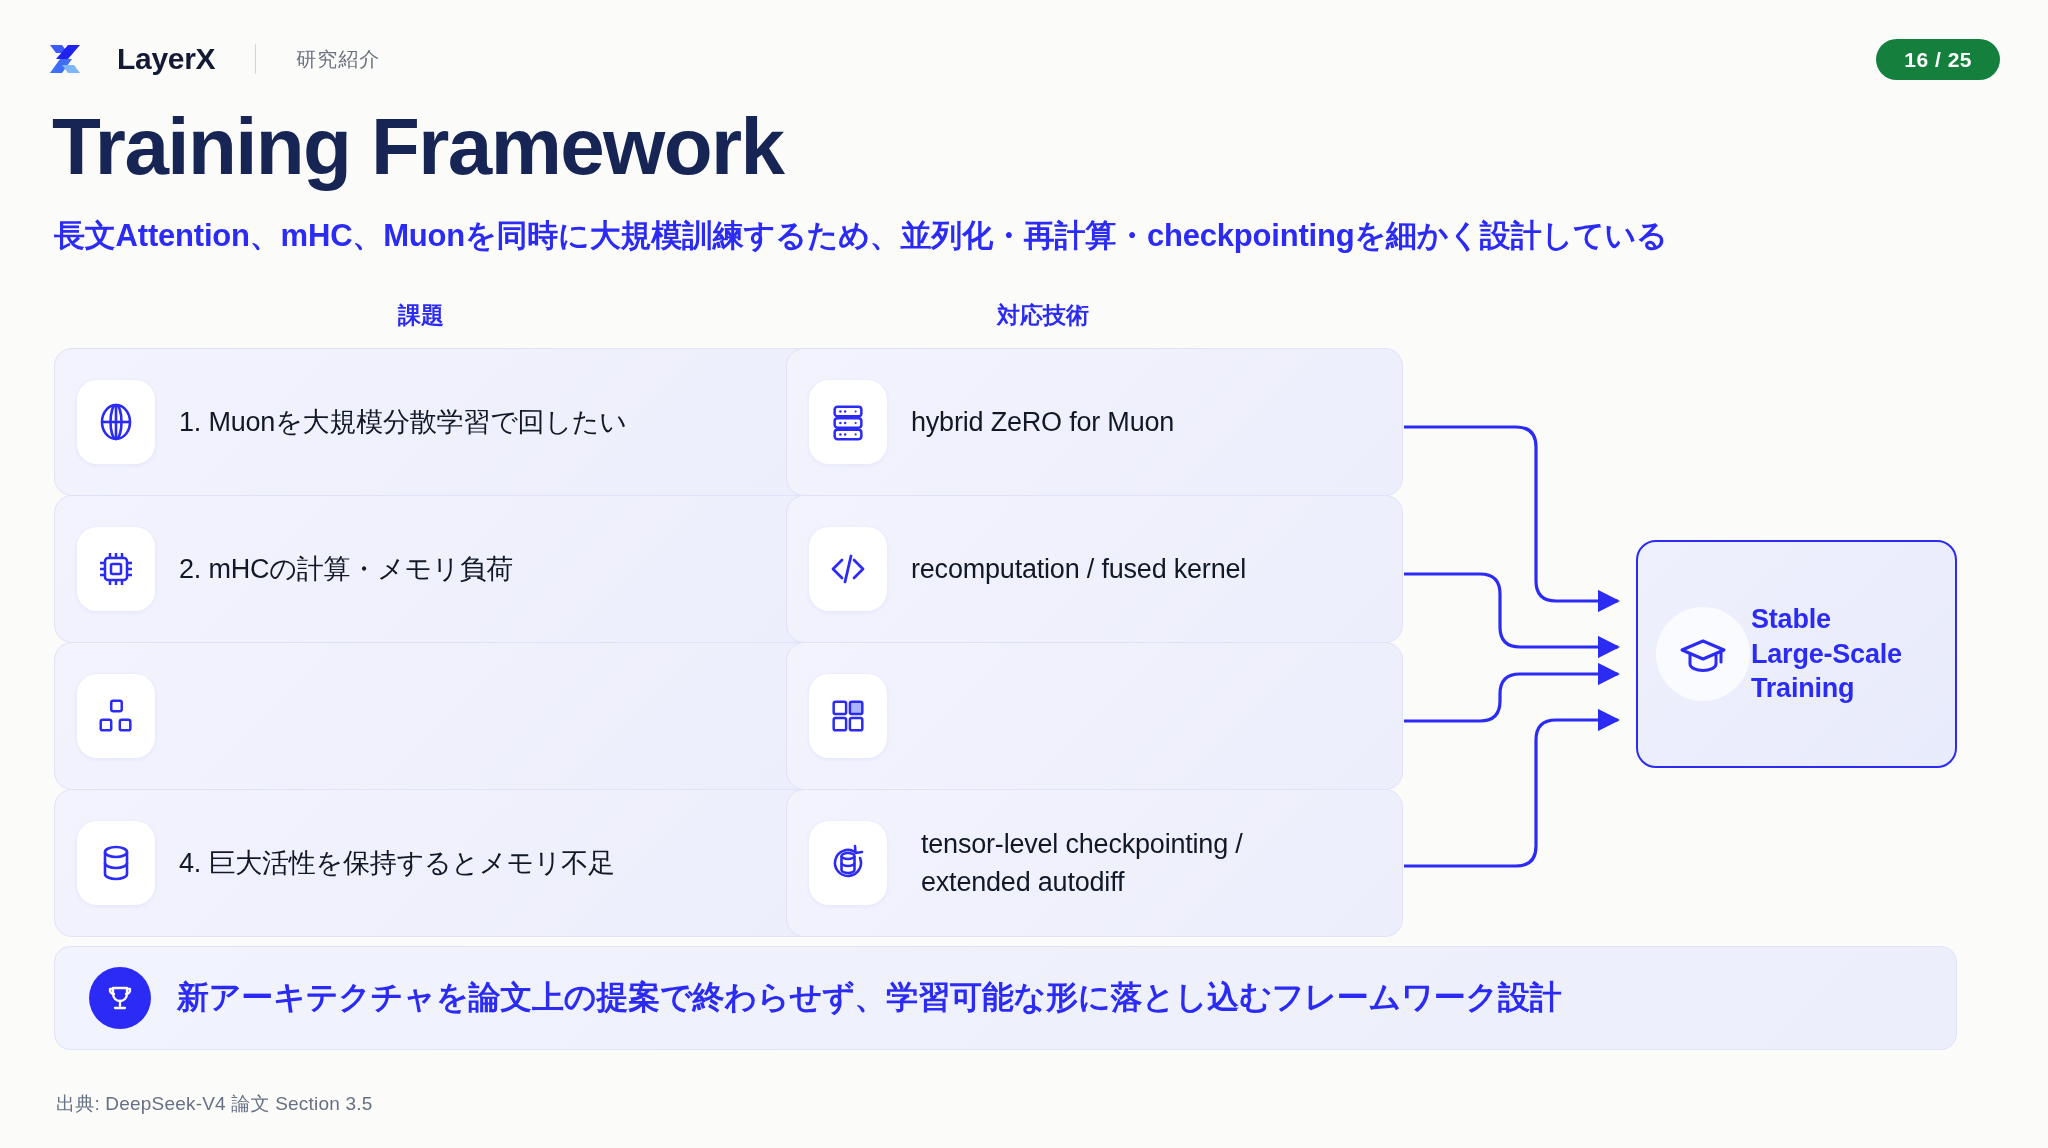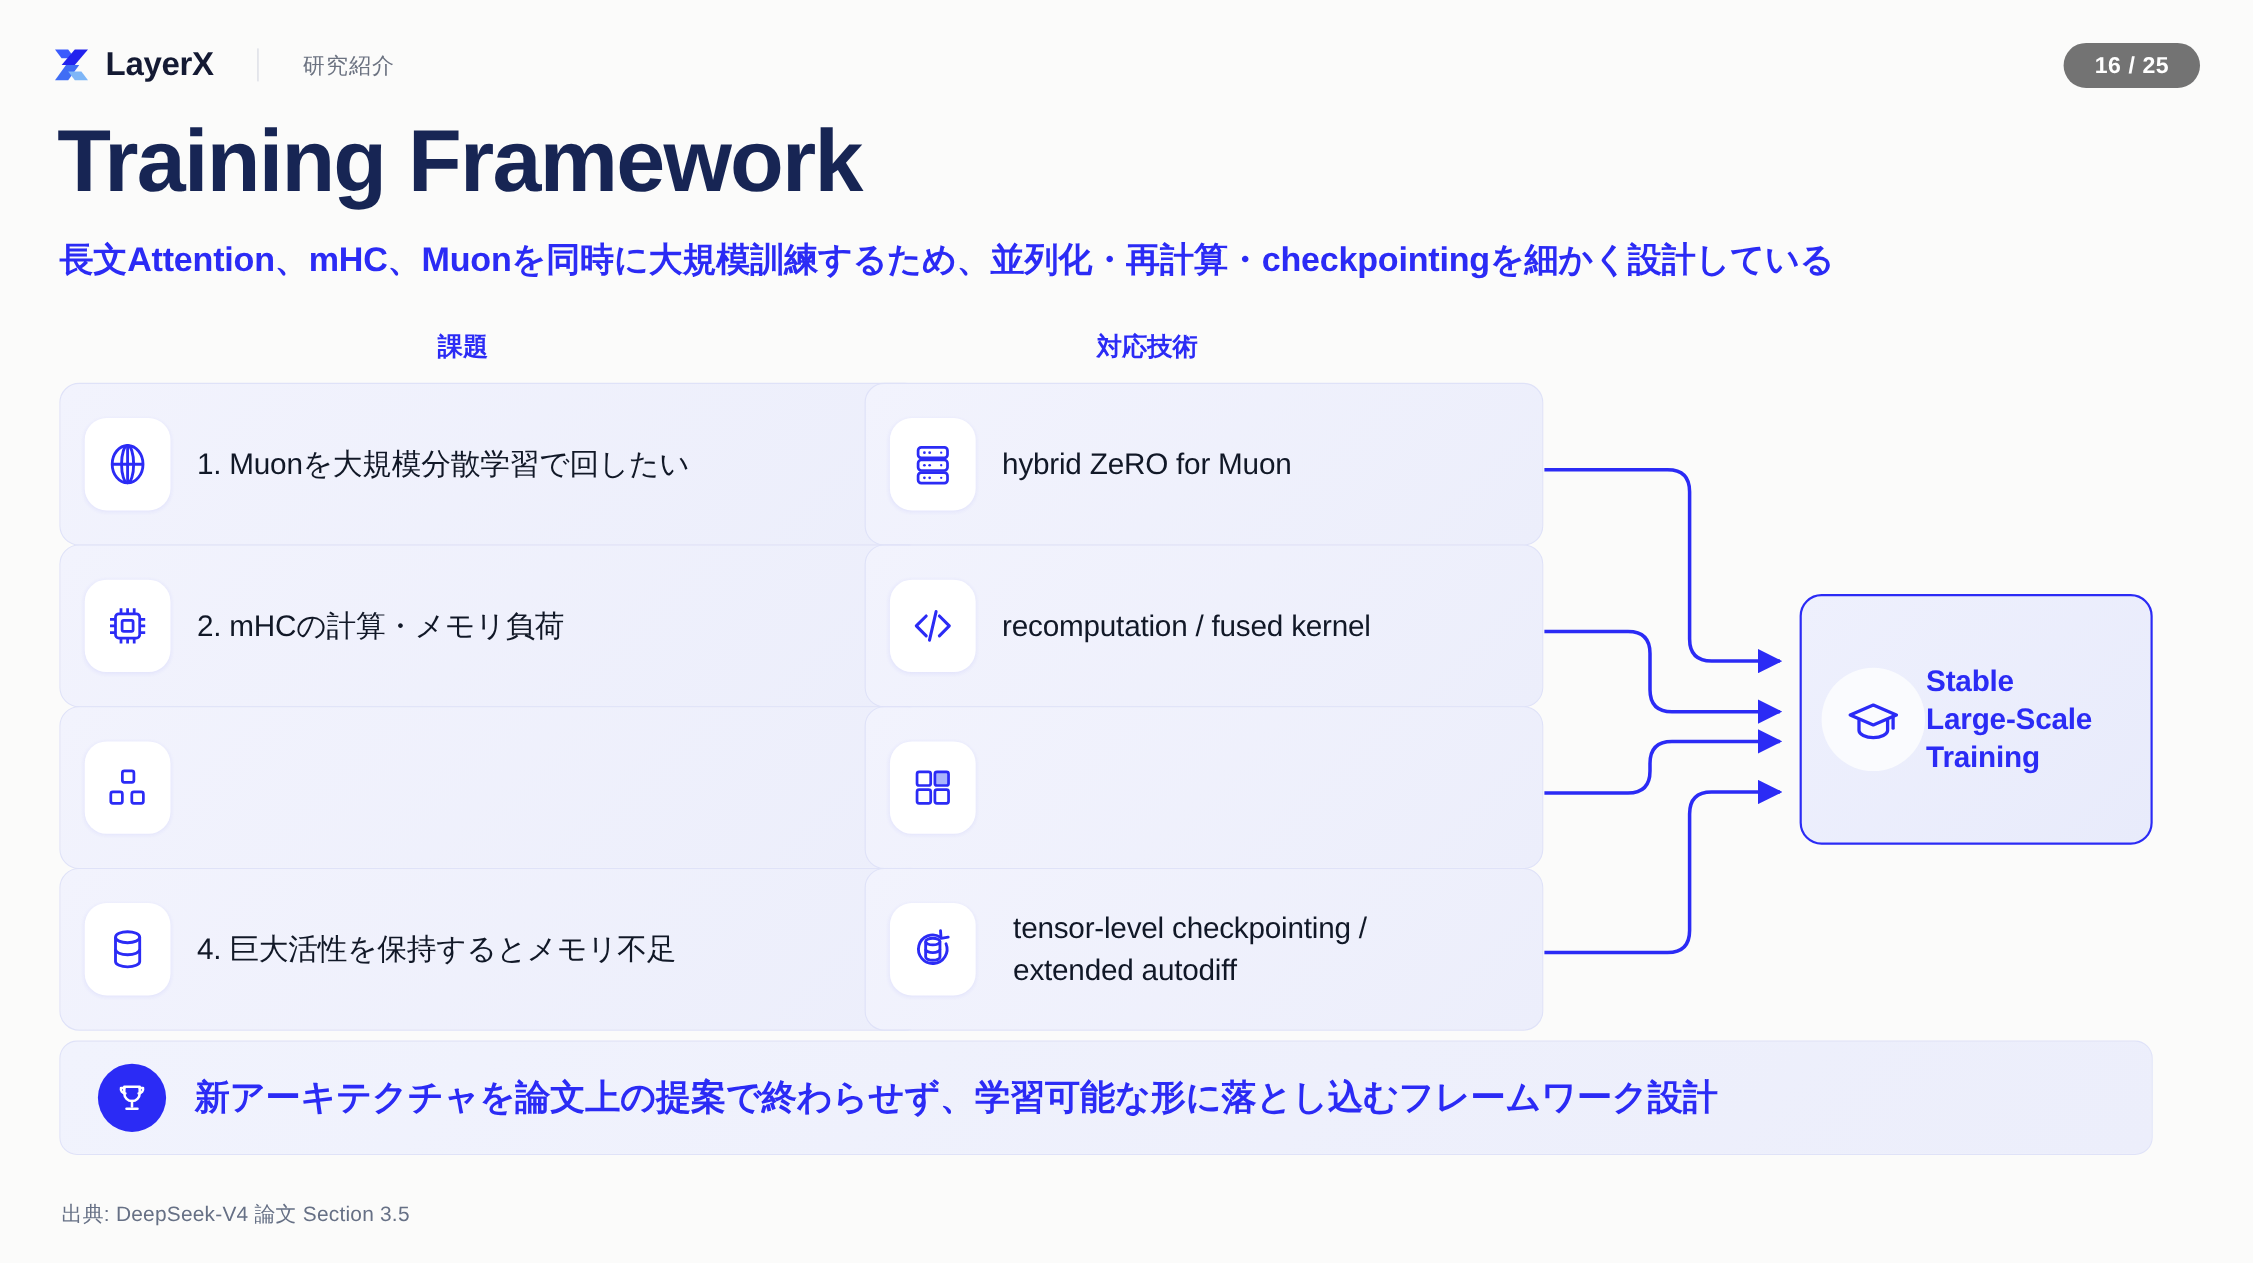--- a/index.html
+++ b/index.html
@@ -47,38 +47,39 @@
     width: 34px;
     height: 34px;
     flex: 0 0 34px;
   }
 
   .brand-name {
     font-size: 30px;
     font-weight: 700;
     letter-spacing: -0.3px;
     color: #141a33;
+    margin-left: 21px;
   }
 
   .brand-divider {
     width: 1px;
     height: 30px;
     background: #d3d6e0;
     margin: 0 26px;
   }
 
   .brand-sub {
     font-size: 20px;
     color: #6b7280;
     letter-spacing: 1px;
   }
 
   .page-badge {
     margin-left: auto;
-    background: #737373;
+    background: #15803d;
     color: #ffffff;
     font-size: 21px;
     font-weight: 600;
     letter-spacing: 0.5px;
     border-radius: 999px;
     padding: 10px 28px;
     line-height: 1;
   }
 
   

